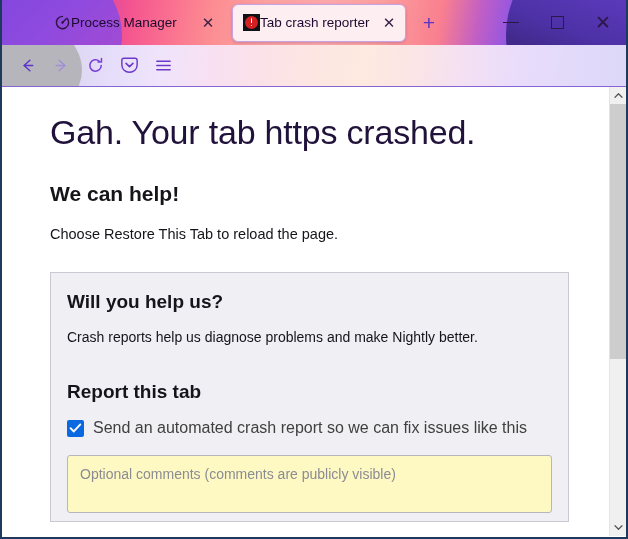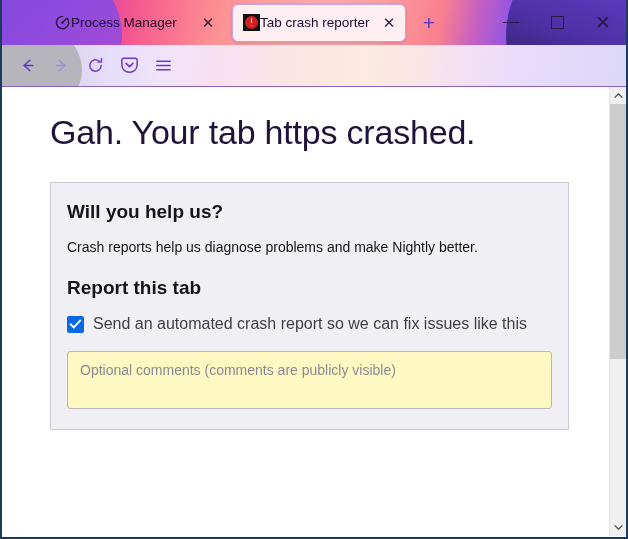--- a/index.html
+++ b/index.html
@@ -225,29 +225,29 @@
   }
   p.restore-line {
     font-size: 14.5px;
     color: #15141a;
     margin-bottom: 30px;
   }
 
   .panel {
     border: 1px solid #c9c9d3;
     background: #f0eff4;
-    padding: 18px 16px 16px 16px;
+    padding: 18px 16px 4px 16px;
     margin-right: 10px;
   }
   h3.panel-title {
     font-size: 19px; font-weight: 700; color: #15141a;
     margin-bottom: 16px;
   }
   p.panel-desc {
-    font-size: 14px; color: #15141a; margin-bottom: 22px;
+    font-size: 14px; color: #15141a; margin-bottom: 36px;
   }
   h3.report-title {
     font-size: 19px; font-weight: 700; color: #15141a;
     margin-bottom: 16px;
   }
   .checkrow { display: flex; align-items: center; gap: 9px; margin-bottom: 18px; }
   .checkbox {
     width: 17px; height: 17px; flex: none;
     background: #0a68e0; border-radius: 2px;
     position: relative;
@@ -370,20 +370,22 @@
         <line x1="3" y1="10" x2="17" y2="10" stroke="#6b38c9" stroke-width="1.6" stroke-linecap="round"></line>
         <line x1="3" y1="14.5" x2="17" y2="14.5" stroke="#6b38c9" stroke-width="1.6" stroke-linecap="round"></line>
       </svg>
     </div>
   </div>
 
   <div id="content">
 
     <div id="page">
       <h1 class="crash-title">Gah. Your tab https crashed.</h1>
+      <h2 class="help-title">We can help!</h2>
+      <p class="restore-line">Choose Restore This Tab to reload the page.</p>
 
       <div class="panel">
         <h3 class="panel-title">Will you help us?</h3>
         <p class="panel-desc">Crash reports help us diagnose problems and make Nightly better.</p>
         <h3 class="report-title">Report this tab</h3>
 
         <div class="checkrow">
           <span class="checkbox">
             <svg width="13" height="13" viewBox="0 0 14 14">
               <path d="M1.6 6.6 L5.2 10.2 L12.2 2.6" fill="none" stroke="#ffffff" stroke-width="2" stroke-linecap="round" stroke-linejoin="round"></path>

